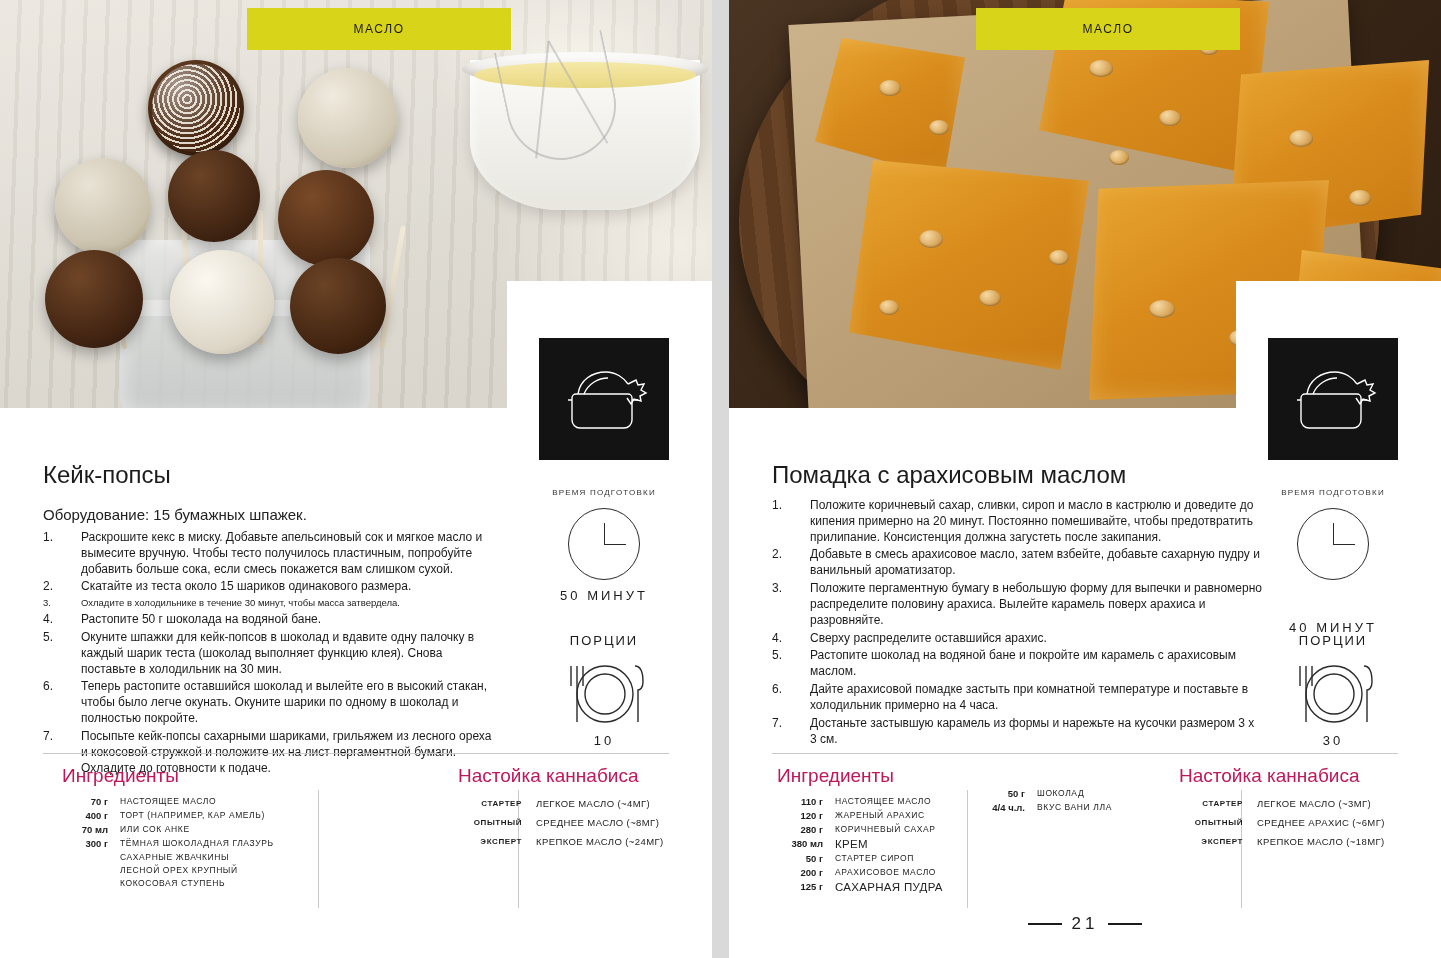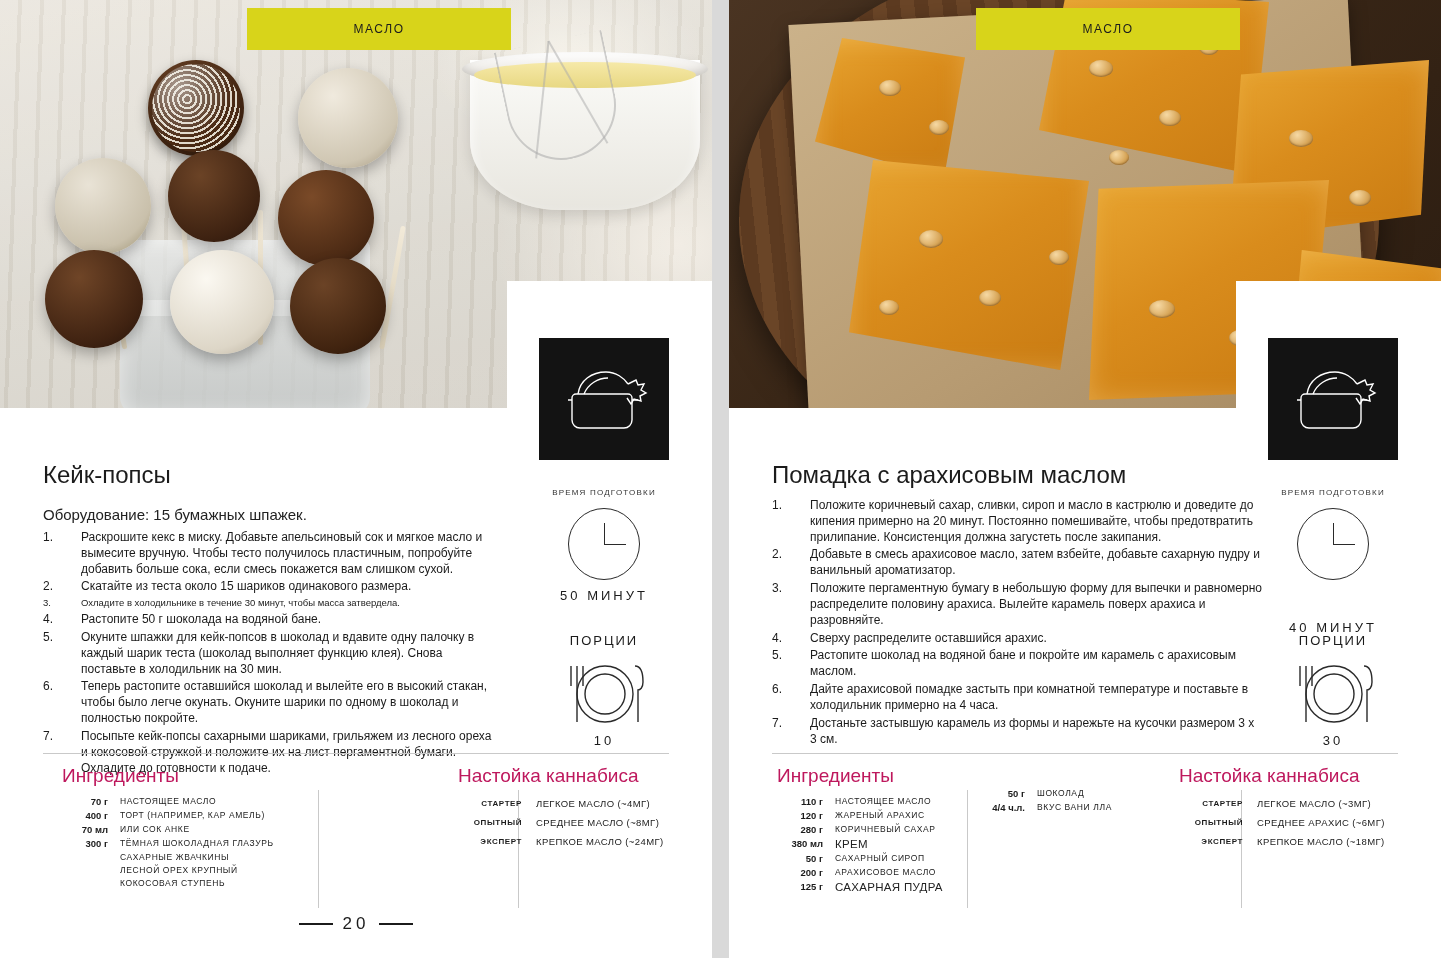--- a/index.html
+++ b/index.html
@@ -347,25 +347,20 @@
             <div class="tinc-level">ОПЫТНЫЙ</div>
             <div class="tinc-val">СРЕДНЕЕ МАСЛО (~8МГ)</div>
           </div>
           <div class="tincture-row">
             <div class="tinc-level">ЭКСПЕРТ</div>
             <div class="tinc-val">КРЕПКОЕ МАСЛО (~24МГ)</div>
           </div>
         </div>
     </div>
 
-    <div class="page-num">
-      <span class="dash"></span>
-        <span>20</span>
-        <span class="dash"></span>
-    </div>
   </div>
 
   <div class="gap"></div>
 
   <div class="page page-right">
 
     <div class="hero">
       <div class="hero-inner photo-brittle">
         <div class="board"></div>
         <div class="paper"></div>
@@ -472,21 +467,21 @@
           <div class="ing-row">
             <div class="ing-amt">280 г</div>
             <div class="ing-name">КОРИЧНЕВЫЙ САХАР</div>
           </div>
           <div class="ing-row">
             <div class="ing-amt">380 мл</div>
             <div class="ing-name big">КРЕМ</div>
           </div>
           <div class="ing-row">
             <div class="ing-amt">50 г</div>
-            <div class="ing-name">САХАРНЫЙ СИРОП</div>
+            <div class="ing-name">СТАРТЕР СИРОП</div>
           </div>
           <div class="ing-row">
             <div class="ing-amt">200 г</div>
             <div class="ing-name">АРАХИСОВОЕ МАСЛО</div>
           </div>
           <div class="ing-row">
             <div class="ing-amt">125 г</div>
             <div class="ing-name big">САХАРНАЯ ПУДРА</div>
           </div>
         </div>
@@ -509,14 +504,19 @@
             <div class="tinc-level">ОПЫТНЫЙ</div>
             <div class="tinc-val">СРЕДНЕЕ АРАХИС (~6МГ)</div>
           </div>
           <div class="tincture-row">
             <div class="tinc-level">ЭКСПЕРТ</div>
             <div class="tinc-val">КРЕПКОЕ МАСЛО (~18МГ)</div>
           </div>
         </div>
     </div>
 
+    <div class="page-num">
+      <span class="dash"></span>
+        <span>21</span>
+        <span class="dash"></span>
+    </div>
   </div>
 </div>
 
 </body></html>

